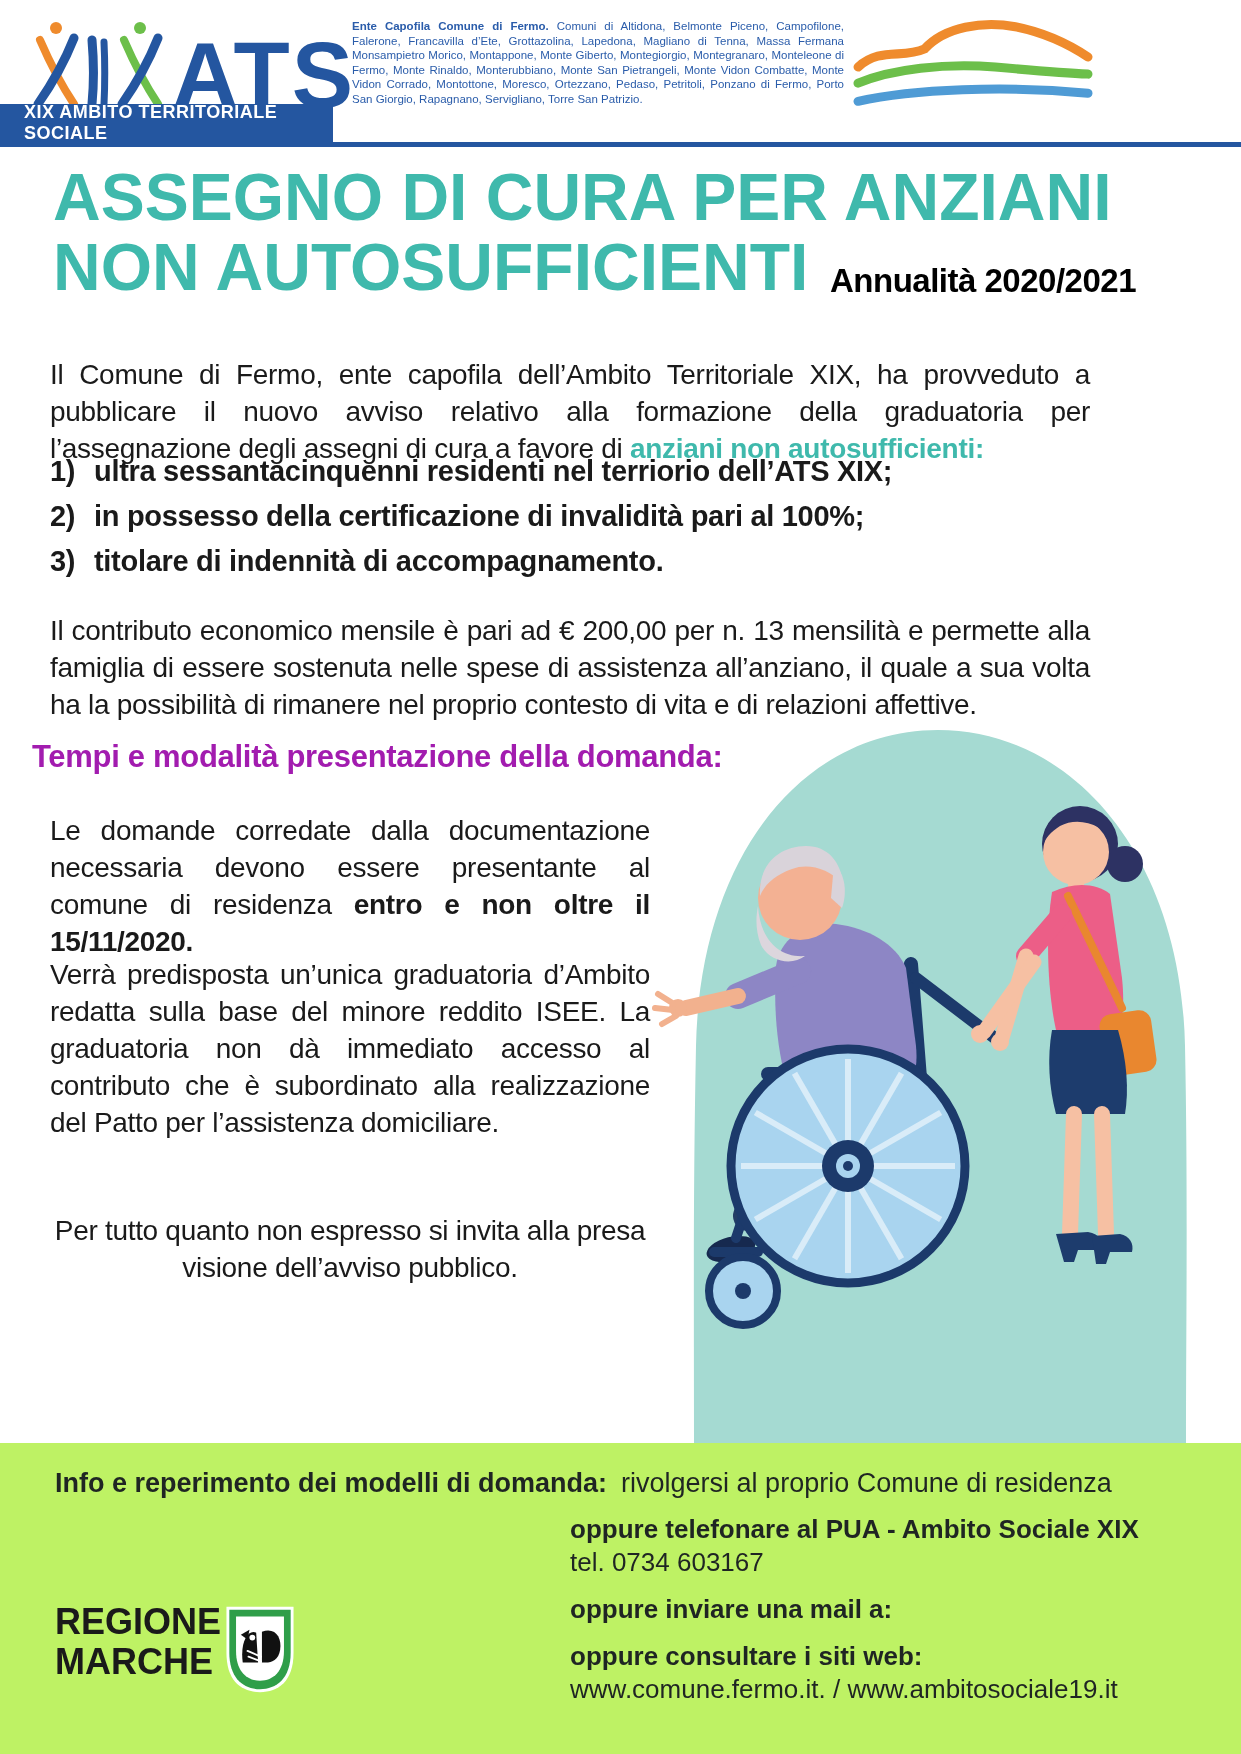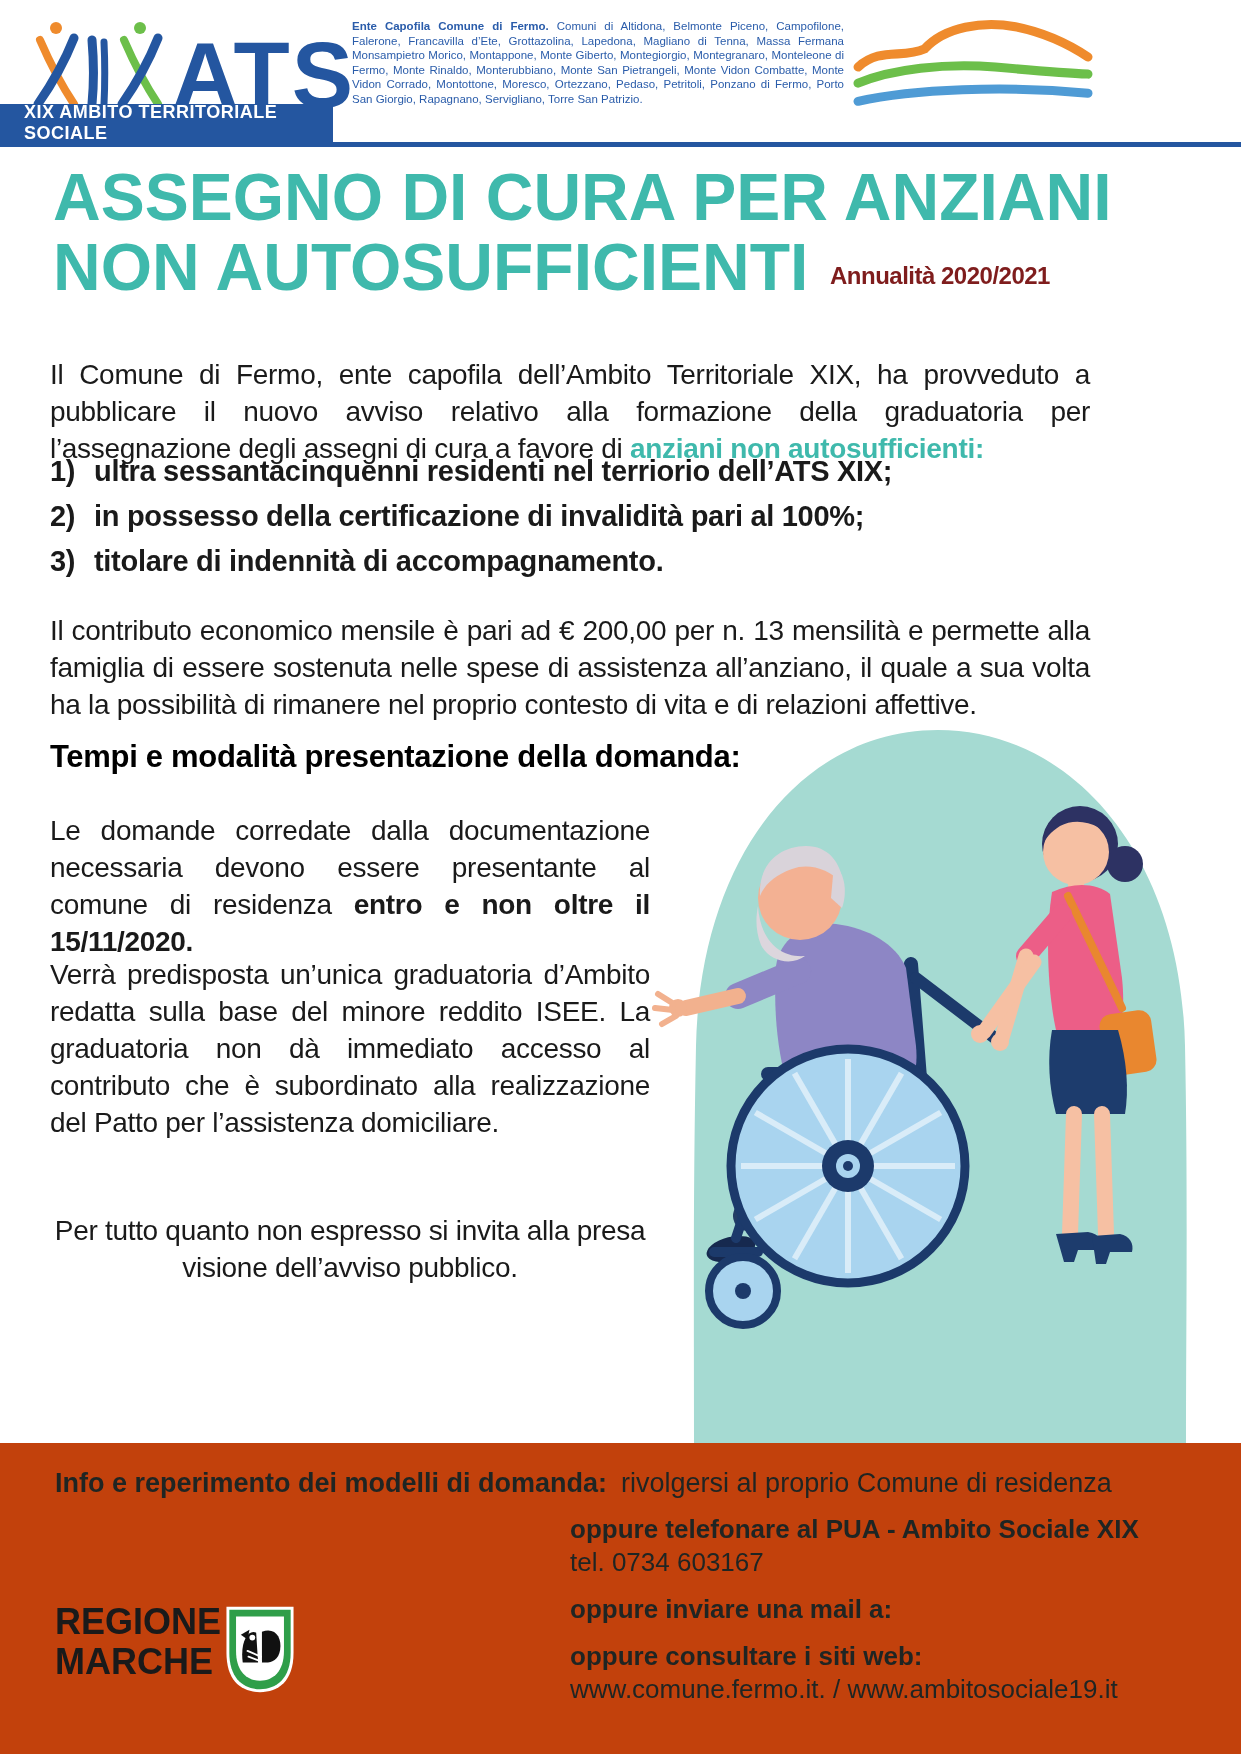--- a/index.html
+++ b/index.html
@@ -27,51 +27,51 @@
   .communes b{font-weight:700;}
   .hills{position:absolute;left:852px;top:16px;width:242px;height:94px;}
   
   .title-line{
     position:absolute;left:53px;font-weight:700;color:#3fb9ac;
     font-size:66px;line-height:66px;letter-spacing:0;white-space:nowrap;
   }
   .title-1{top:164px;}
   .title-2{top:234px;}
   .annuity{
-    position:absolute;left:830px;top:262px;font-weight:700;color:#7f1d1d;
-    font-size:24px;letter-spacing:-0.5px;white-space:nowrap;text-align:right;
+    position:absolute;left:830px;top:262px;font-weight:700;color:#000000;
+    font-size:33px;letter-spacing:-0.5px;white-space:nowrap;text-align:right;
   }
   
   .para{
     position:absolute;left:50px;width:1040px;
     font-size:28px;line-height:37px;text-align:justify;letter-spacing:-0.3px;
   }
   .p1{top:328px;}
   .p2{top:584px;}
   .teal-bold{color:#3fb9ac;font-weight:700;}
   .num-list{position:absolute;left:50px;top:449px;width:1040px;}
   .num-item{display:flex;font-weight:700;font-size:29px;line-height:45px;letter-spacing:-0.3px;}
   .num-item .num{width:44px;flex:0 0 44px;}
   .section-head{
-    position:absolute;left:50px;top:739px;font-size:31px;font-weight:700;
-    color:#000000;letter-spacing:-0.3px;white-space:nowrap;
+    position:absolute;left:32px;top:739px;font-size:31px;font-weight:700;
+    color:#a21caf;letter-spacing:-0.3px;white-space:nowrap;
   }
   .col{
     position:absolute;left:50px;width:600px;
     font-size:28px;line-height:37px;text-align:justify;letter-spacing:-0.3px;
   }
   .p3{top:784px;}
   .p4{top:928px;}
   .p5{top:1184px;text-align:center;}
   .b{font-weight:700;}
   
   .illus{position:absolute;left:628px;top:716px;width:613px;height:727px;}
   
   .footer{
-    position:absolute;left:0;top:1443px;width:1241px;height:311px;background:#c2410c;
+    position:absolute;left:0;top:1443px;width:1241px;height:311px;background:#bef264;
   }
   .footer-row1{
     position:absolute;left:55px;top:25px;font-size:27px;display:flex;gap:14px;
     white-space:nowrap;color:#1f2523;
   }
   .footer-row1 .lbl{font-weight:700;}
   .contact-col{position:absolute;left:570px;top:70px;color:#1f2523;}
   .contact-group{margin-bottom:14px;}
   .contact-group .cg-bold{font-weight:700;font-size:26px;line-height:33px;}
   .contact-group .cg-val{font-size:26px;line-height:33px;}

